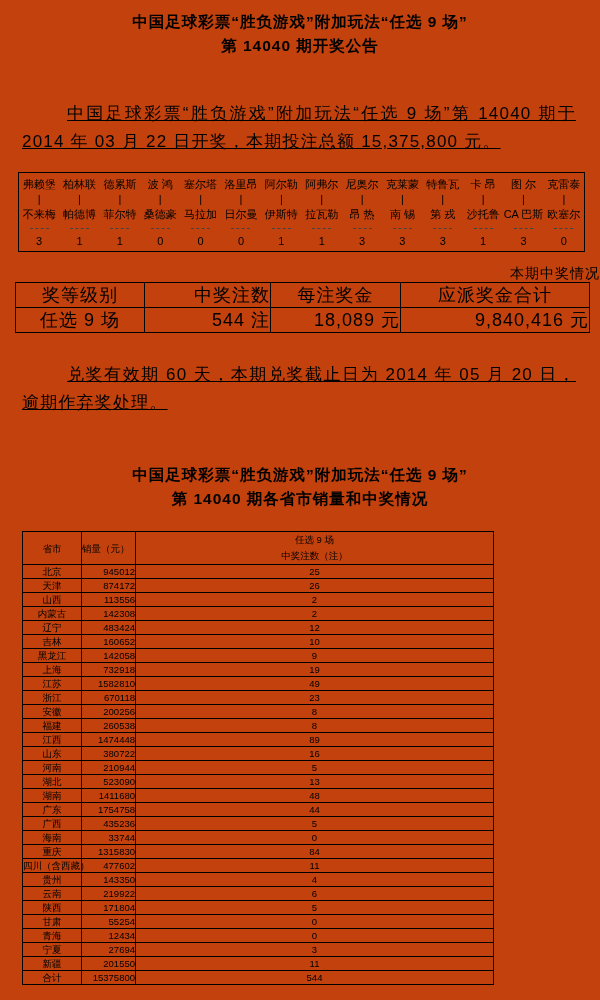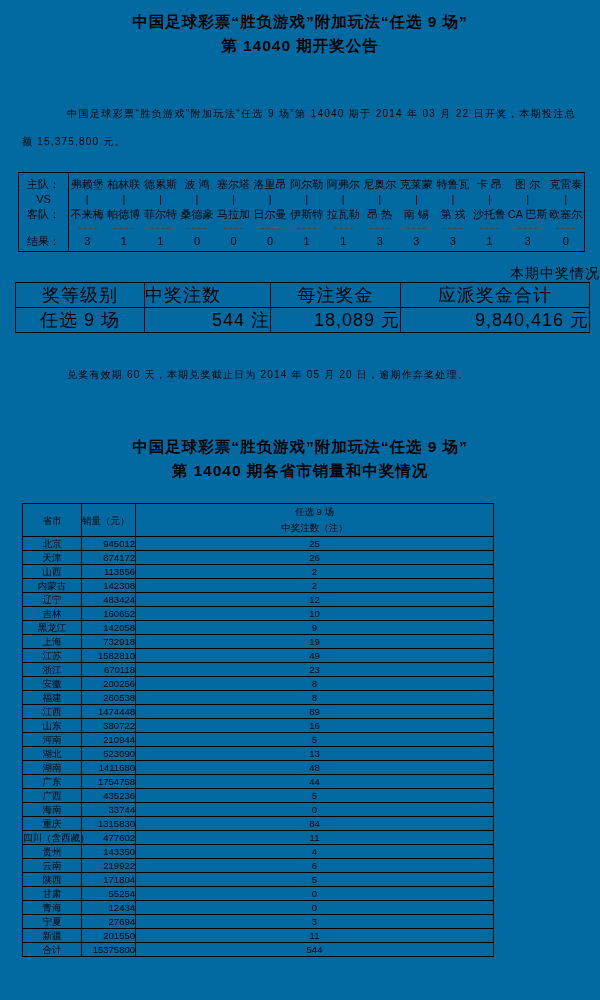--- a/index.html
+++ b/index.html
@@ -1,26 +1,26 @@
 <!DOCTYPE html>
 <html><head>
 <meta charset="utf-8">
 <style>
   html,body{margin:0;padding:0;background:#fff;color:#000;}
   body{width:600px;height:1000px;overflow:hidden;
        font-family:"Liberation Sans",sans-serif;}
-  .page{position:relative;width:600px;height:1000px;background:#0369a1;}
+  .page{position:relative;width:600px;height:1000px;background:#c2410c;}
 
   .title{ text-align:center;font-weight:bold;font-size:15.5px;line-height:24px;
           letter-spacing:1px;white-space:nowrap;}
   .title-block1{padding-top:10px;}
   .title-block2{padding-top:46px;}
 
-  .para{margin:0 24px 0 22px;font-size:10px;line-height:28px;
-        letter-spacing:1.2px;text-indent:45px;text-align:justify;}
+  .para{margin:0 24px 0 22px;font-size:17px;line-height:28px;
+        letter-spacing:1.2px;text-indent:45px;text-align:justify;text-decoration:underline;}
   .para-intro{margin-top:42px;}
   .para-redeem{margin-top:28px;}
 
   
   .match-table{display:flex;margin:16px 15px 0 18px;border:1.5px solid #000;
                font-size:11px;}
   .mt-labels{width:49px;flex:0 0 49px;border-right:1.2px solid #000;
              display:flex;flex-direction:column;align-items:center;padding:3px 0 2px 0;}
   .mt-cols{flex:1;display:flex;}
   .match-col{flex:1;display:flex;flex-direction:column;align-items:center;
@@ -66,27 +66,20 @@
 <div class="page">
 
   <div class="title-block1">
     <div class="title">中国足球彩票“胜负游戏”附加玩法“任选 9 场”</div>
     <div class="title">第 14040 期开奖公告</div>
   </div>
 
   <p class="para para-intro">中国足球彩票“胜负游戏”附加玩法“任选 9 场”第 14040 期于 2014 年 03 月 22 日开奖，本期投注总额 15,375,800 元。</p>
 
   <div class="match-table">
-    <div class="mt-labels">
-      <div class="mt-home">主队：</div>
-      <div class="mt-vs">VS</div>
-      <div class="mt-away">客队：</div>
-      <div class="mt-dash"></div>
-      <div class="mt-result">结果：</div>
-    </div>
     <div class="mt-cols">
         <div class="match-col">
           <div class="mt-home">弗赖堡</div>
           <div class="mt-vs">|</div>
           <div class="mt-away">不来梅</div>
           <div class="mt-dash">
             <span></span>
           </div>
           <div class="mt-result">3</div>
         </div>
@@ -209,21 +202,21 @@
         </div>
       </div>
   </div>
 
   <h2 class="prize-heading">本期中奖情况</h2>
 
   <table class="prize-table">
     <thead>
       <tr>
         <th class="c-level">奖等级别</th>
-        <th class="c-count" style="text-align:left">中奖注数</th>
+        <th class="c-count" style="text-align:right">中奖注数</th>
         <th class="c-per" style="text-align:center">每注奖金</th>
         <th class="c-total" style="text-align:center">应派奖金合计</th>
       </tr>
     </thead>
     <tbody>
       <tr>
         <td class="c-level">任选 9 场</td>
         <td class="c-count">544 注</td>
         <td class="c-per">18,089 元</td>
         <td class="c-total">9,840,416 元</td>

